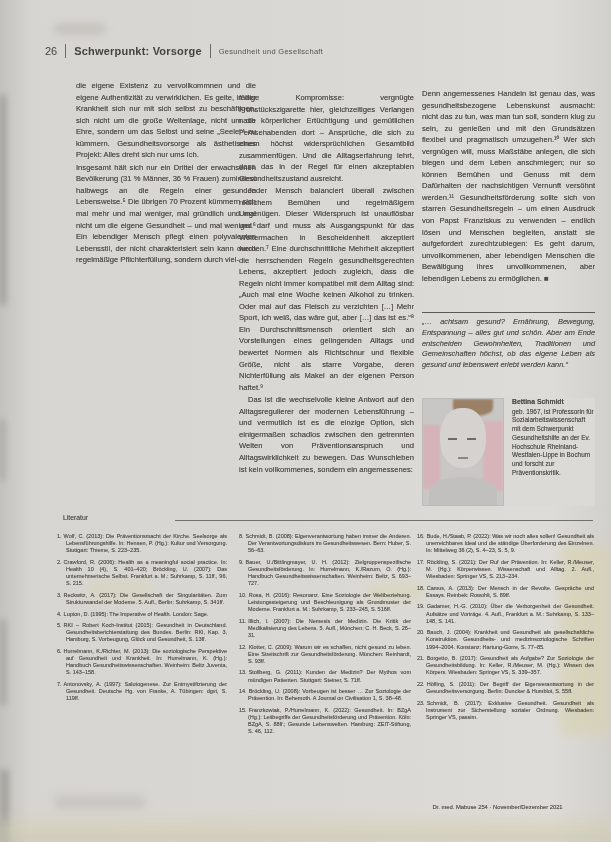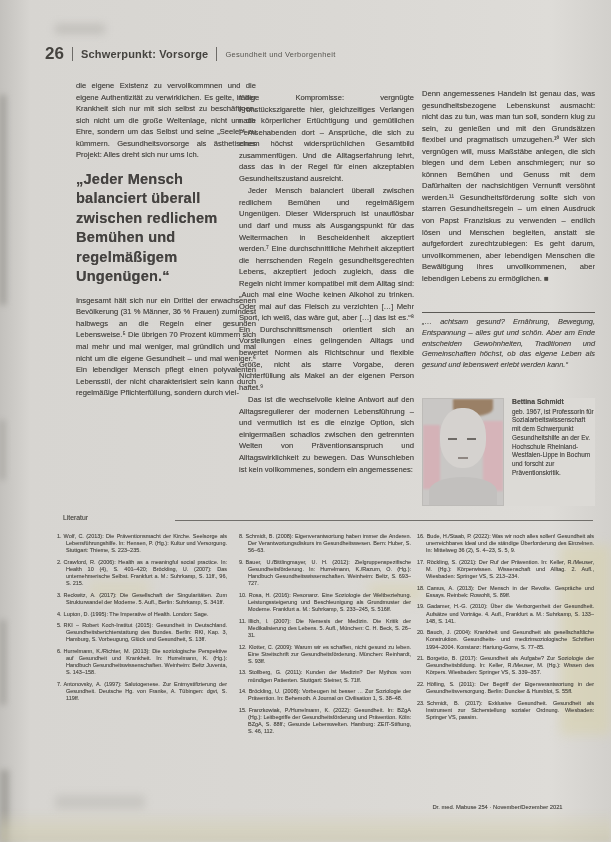--- a/index.html
+++ b/index.html
@@ -9,21 +9,21 @@
     font-family:"Liberation Sans", sans-serif;
     color:#504e4a;
   }
   .artifact{position:absolute;pointer-events:none;}
   .streak{background:#82807a;filter:blur(3px);opacity:.55;}
   .beige{background:#d8d2ae;filter:blur(6px);opacity:.6;}
   .smudge{background:#9b9993;filter:blur(4px);opacity:.35;}
 
   
   .header{position:absolute;left:45px;top:44px;display:flex;align-items:center;white-space:nowrap;}
-  .pagenum{font-size:17px;font-weight:bold;color:#45433f;}
+  .pagenum{font-size:11px;font-weight:normal;color:#45433f;}
   .hdiv{width:1px;height:14px;background:#6d6b67;margin:0 8px;}
   .section-title{font-size:11px;font-weight:bold;color:#45433f;letter-spacing:.2px;}
   .rubric{font-size:7.5px;color:#57554f;letter-spacing:.3px;}
 
   
   .bodycol{position:absolute;font-size:7.6px;line-height:11.55px;text-align:justify;
     color:#514f4b;text-shadow:0 0 .6px rgba(80,78,74,.75);overflow:hidden;}
   .bodycol p{margin:0;}
   .bodycol p + p{text-indent:9px;margin-top:1px;}
   #col1{left:48px;top:80px;width:180px;height:452px;margin-left:28px;}
@@ -83,26 +83,25 @@
 <div class="artifact beige" style="left:560px;top:545px;width:51px;height:190px;"></div>
 <div class="artifact beige" style="left:88px;top:580px;width:62px;height:20px;opacity:.4;"></div>
 <div class="artifact beige" style="left:368px;top:583px;width:55px;height:18px;opacity:.5;"></div>
 <div class="artifact" style="left:0;top:810px;width:611px;height:32px;background:linear-gradient(180deg,rgba(211,206,176,0) 0%,rgba(211,206,176,.5) 60%,rgba(200,196,170,.6) 100%);filter:blur(2px);"></div>
 
 <div class="header">
   <span class="pagenum">26</span>
   <span class="hdiv"></span>
   <span class="section-title">Schwerpunkt: Vorsorge</span>
   <span class="hdiv"></span>
-  <span class="rubric">Gesundheit und Verborgenheit</span>
+  <span class="rubric">Gesundheit und Gesellschaft</span>
 </div>
 
 <div class="bodycol" id="col1">
   <p>die eigene Existenz zu vervollkommnen und die eigene Authentizität zu verwirklichen. Es gelte, in der Krankheit sich nur mit sich selbst zu beschäftigen, sich nicht um die große Weltenlage, nicht um die Ehre, sondern um das Selbst und seine „Seele“⁴ zu kümmern. Gesundheitsvorsorge als ästhetisches Projekt: Alles dreht sich nur ums Ich.</p>
-  <p class="pullquote">„Jeder Mensch balanciert überall zwischen redlichem Bemühen und regelmäßigem Ungenügen.“</p>
   <p style="text-indent:0;">Insgesamt hält sich nur ein Drittel der erwachsenen Bevölkerung (31 % Männer, 36 % Frauen) zumindest halbwegs an die Regeln einer gesunden Lebensweise.⁵ Die übrigen 70 Prozent kümmern sich mal mehr und mal weniger, mal gründlich und mal nicht um die eigene Gesundheit – und mal weniger.⁶ Ein lebendiger Mensch pflegt einen polyvalenten Lebensstil, der nicht charakterisiert sein kann durch regelmäßige Pflichterfüllung, sondern durch viel-</p>
 </div>
 
 <div class="bodycol" id="col2">
 
 <p>fältige Kompromisse: vergnügte Frühstückszigarette hier, gleichzeitiges Verlangen nach körperlicher Ertüchtigung und gemütlichen Fernsehabenden dort – Ansprüche, die sich zu einem höchst widersprüchlichen Gesamtbild zusammenfügen. Und die Alltagserfahrung lehrt, dass das in der Regel für einen akzeptablen Gesundheitszustand ausreicht.</p>
     <p>Jeder Mensch balanciert überall zwischen redlichem Bemühen und regelmäßigem Ungenügen. Dieser Widerspruch ist unauflösbar und darf und muss als Ausgangspunkt für das Weitermachen in Bescheidenheit akzeptiert werden.⁷ Eine durchschnittliche Mehrheit akzeptiert die herrschenden Regeln gesundheitsgerechten Lebens, akzeptiert jedoch zugleich, dass die Regeln nicht immer kompatibel mit dem Alltag sind: „Auch mal eine Woche keinen Alkohol zu trinken. Oder mal auf das Fleisch zu verzichten […] Mehr Sport, ich weiß, das wäre gut, aber […] das ist es.“⁸ Ein Durchschnittsmensch orientiert sich an Vorstellungen eines gelingenden Alltags und bewertet Normen als Richtschnur und flexible Größe, nicht als starre Vorgabe, deren Nichterfüllung als Makel an der eigenen Person haftet.⁹</p>
     <p>Das ist die wechselvolle kleine Antwort auf den Alltagsregulierer der modernen Lebensführung – und vermutlich ist es die einzige Option, sich einigermaßen schadlos zwischen den getrennten Welten von Präventionsanspruch und Alltagswirklichkeit zu bewegen. Das Wunschleben ist kein vollkommenes, sondern ein angemessenes:</p>
   </div>
 

